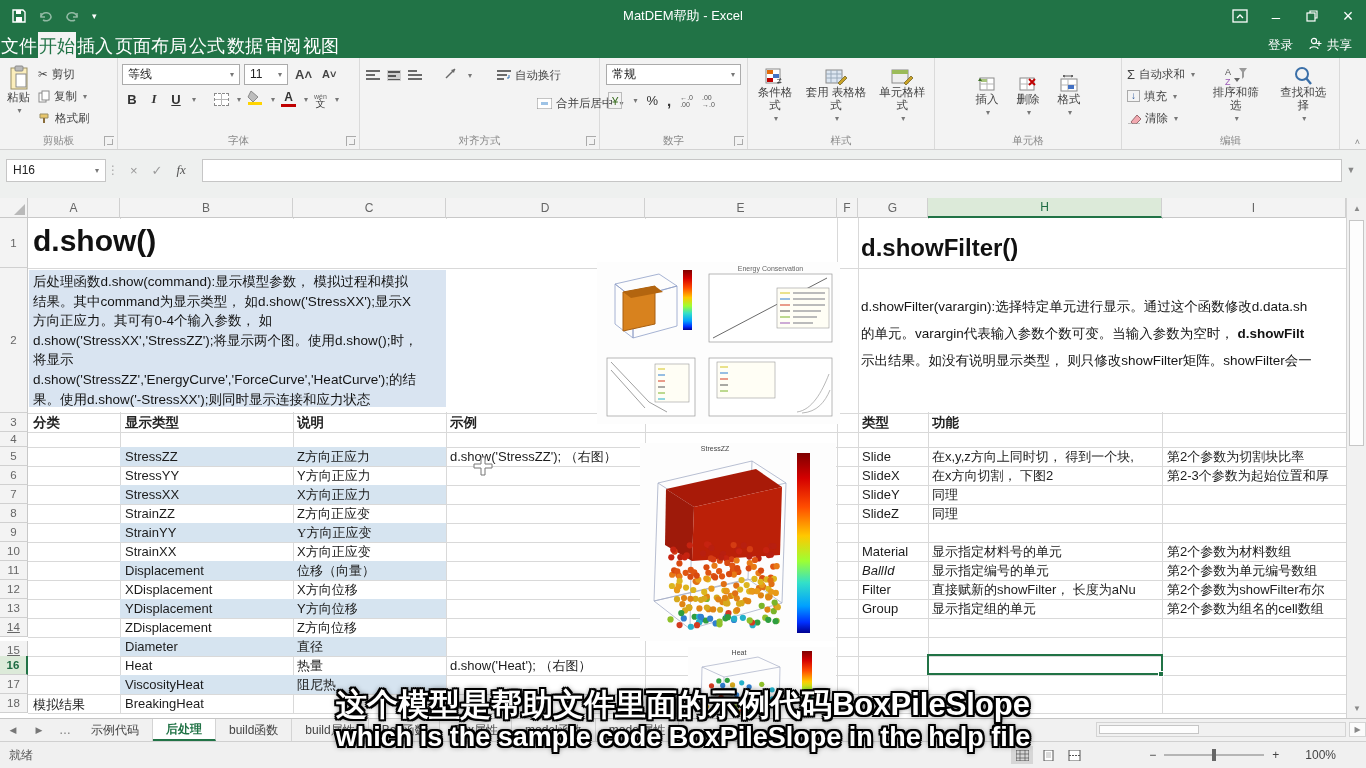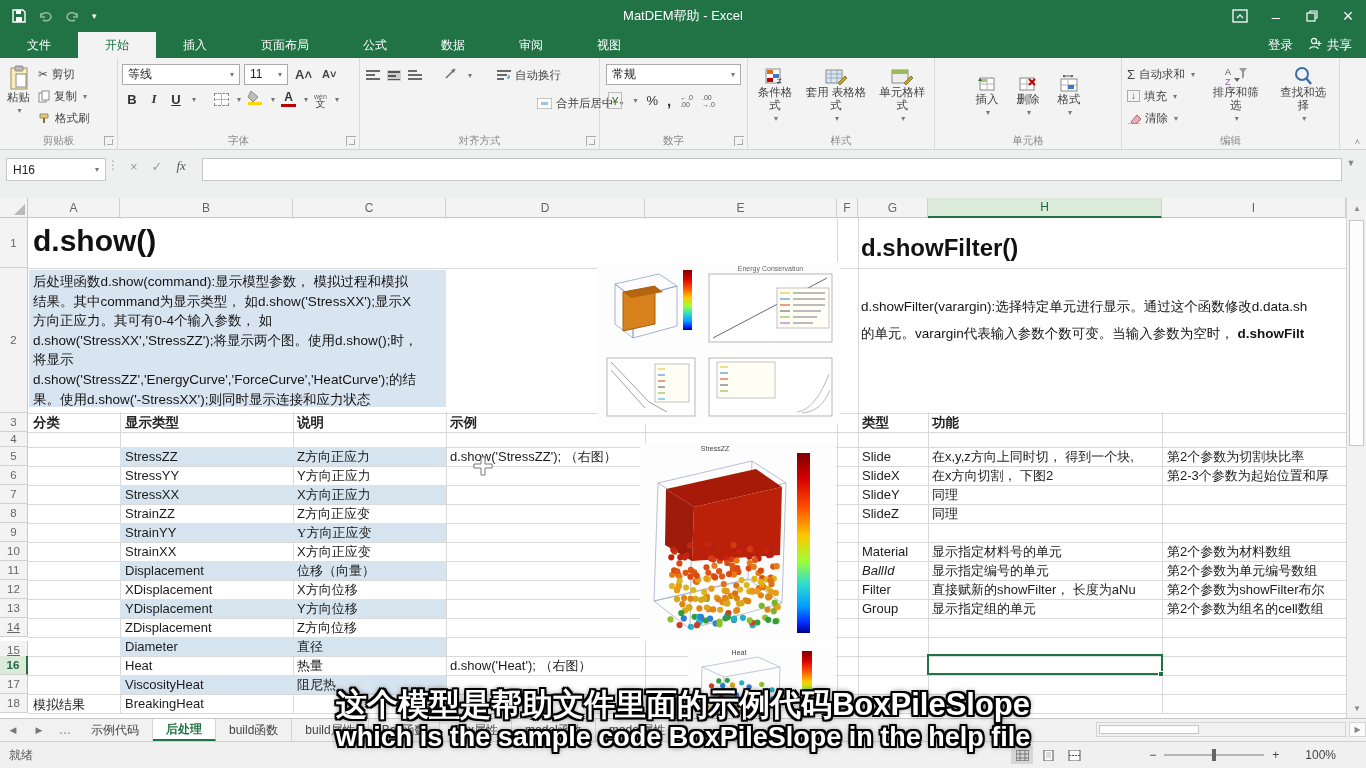--- a/index.html
+++ b/index.html
@@ -8,40 +8,40 @@
 .abs{position:absolute}
 
 .tb{position:absolute;top:0;left:0;width:1366px;height:32px;background:#217346;color:#fff;display:flex;align-items:center}
 .qat{display:flex;gap:12px;padding-left:12px;align-items:center;z-index:2}
 .qat svg{display:block}
 .tb-title{position:absolute;left:0;right:0;text-align:center;font-size:13px;color:#fff}
 .winbtns{margin-left:auto;display:flex;z-index:2}
 .wbtn{width:36px;height:30px;display:flex;align-items:center;justify-content:center;font-size:15px;color:#fff}
 
 .tabrow{position:absolute;top:32px;left:0;width:1366px;height:26px;background:#217346;display:flex;align-items:stretch;color:#fff}
-.rtab{padding:5px 27px 4px;font-size:12px;display:flex;align-items:center}
+.rtab{padding:5px 1px 4px;font-size:18px;display:flex;align-items:center}
 .rtab.active{background:#f3f3f3;color:#217346}
 .tellme{display:flex;align-items:center;gap:6px;padding:0 12px;color:#d8e8dd;font-size:12.5px}
 .acct{margin-left:auto;display:flex;align-items:center;gap:16px;padding-right:14px;font-size:12.5px}
 
 .ribbon{position:absolute;top:58px;left:0;width:1366px;height:92px;background:#f3f3f3;border-bottom:1px solid #d2d2d2;display:flex}
 .grp{position:relative;height:100%;border-right:1px solid #dadada;padding:3px 2px 17px}
 .glabel{position:absolute;bottom:1px;left:0;right:0;text-align:center;font-size:10.5px;color:#8a8a8a}
 .launch{position:absolute;right:3px;bottom:3px;width:10px;height:10px;border-left:1px solid #9a9a9a;border-top:1px solid #9a9a9a;opacity:.8}
 .launch:after{content:"";position:absolute;right:1px;bottom:1px;width:5px;height:5px;border-right:1.5px solid #9a9a9a;border-bottom:1.5px solid #9a9a9a}
 .vb{display:flex;flex-direction:column;align-items:center;justify-content:center;font-size:11.5px;color:#444;padding:2px 5px;text-align:center;line-height:13px}
 .hb{display:flex;align-items:center;gap:4px;font-size:11.5px;color:#444;height:22px;padding:0 3px;white-space:nowrap}
 .ddc{font-size:8px;color:#777;margin-left:2px}
 .combo{background:#fff;border:1px solid #ababab;height:21px;display:flex;align-items:center;padding:0 5px;font-size:12px;color:#222;justify-content:space-between}
 .row{display:flex;align-items:center}
 .i-table{width:15px;height:13px;border:1px solid #8a8a8a;background:linear-gradient(#b5b5b5,#b5b5b5) 50% 50%/100% 1px no-repeat,linear-gradient(90deg,#b5b5b5,#b5b5b5) 50% 50%/1px 100% no-repeat,#fff;display:inline-block}
 .bchar{font-weight:bold;font-size:13px;width:16px;text-align:center}
 
 .fbar-wrap{position:absolute;top:150px;left:0;width:1366px;height:48px;background:#eef0ef}
-.fbar{position:absolute;top:8px;left:6px;right:6px;height:24px;display:flex;align-items:flex-start}
+.fbar{position:absolute;top:8px;left:6px;right:6px;height:24px;display:flex;align-items:center}
 .namebox{width:100px;height:23px;background:#fff;border:1px solid #c6c6c6;display:flex;align-items:center;padding:0 6px;justify-content:space-between;font-size:12px;color:#222}
 .fsplit{width:14px;text-align:center;color:#aaa}
 .fbtns{display:flex;align-items:center;gap:14px;padding:0 10px;color:#9a9a9a;font-size:13px}
 .finput{flex:1;height:23px;background:#fff;border:1px solid #c6c6c6;margin-left:6px}
 .fexp{width:18px;text-align:center;color:#888;font-size:9px}
 
 .sheet{position:absolute;top:198px;left:0;width:1346px;height:520px;background:#fff;overflow:hidden}
 .chrow{position:absolute;top:0;left:0;height:20px;width:1346px;background:#f3f3f3;border-bottom:1px solid #c8c8c8}
 .ch{position:absolute;top:0;height:20px;border-right:1px solid #d0d0d0;display:flex;align-items:center;justify-content:center;color:#666;font-size:12px}
 .ch.sel{background:#dcead9;color:#1e6b43;border-bottom:2px solid #217346}
@@ -523,20 +523,21 @@
 结果。其中command为显示类型， 如d.show('StressXX');显示X
 方向正应力。其可有0-4个输入参数， 如
 d.show('StressXX','StressZZ');将显示两个图。使用d.show();时，
 将显示
 d.show('StressZZ','EnergyCurve','ForceCurve','HeatCurve');的结
 果。使用d.show('-StressXX');则同时显示连接和应力状态</div>
 
     <div class="rdesc" style="left:861px;top:95px;width:485px;height:118px">
       <div>d.showFilter(varargin):选择特定单元进行显示。通过这个函数修改d.data.sh</div>
       <div><span>的单元。varargin代表输入参数个数可变。当输入参数为空时， </span><b>d.showFilt</b></div>
+      <div>示出结果。如没有说明显示类型， 则只修改showFilter矩阵。showFilter会一</div>
     </div>
 
     <div class="tcell hcell" style="left:33px;top:215px;width:80px">分类</div>
     <div class="tcell hcell" style="left:125px;top:215px;width:160px">显示类型</div>
     <div class="tcell hcell" style="left:297px;top:215px;width:140px">说明</div>
     <div class="tcell hcell" style="left:450px;top:215px;width:140px">示例</div>
     <div class="tcell hcell" style="left:862px;top:215px;width:60px">类型</div>
     <div class="tcell hcell" style="left:932px;top:215px;width:100px">功能</div>
 
     <div id="ltable">

